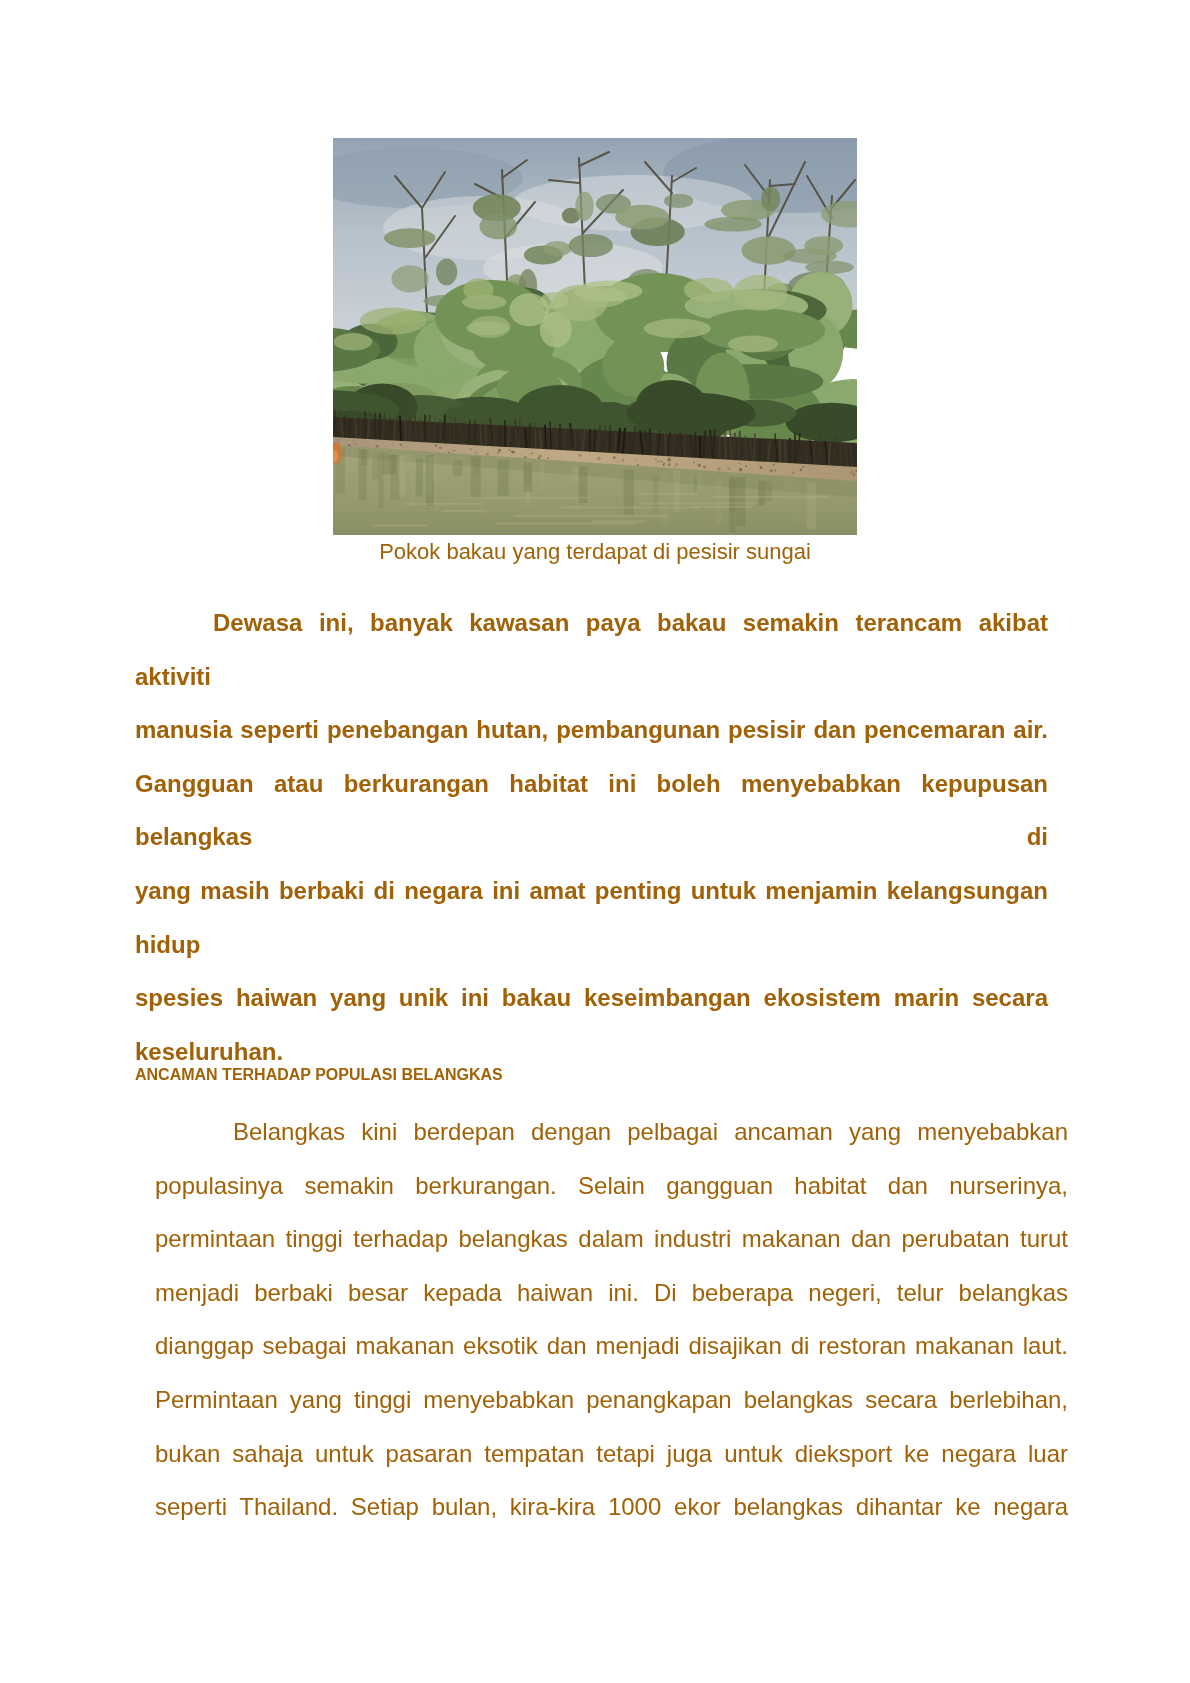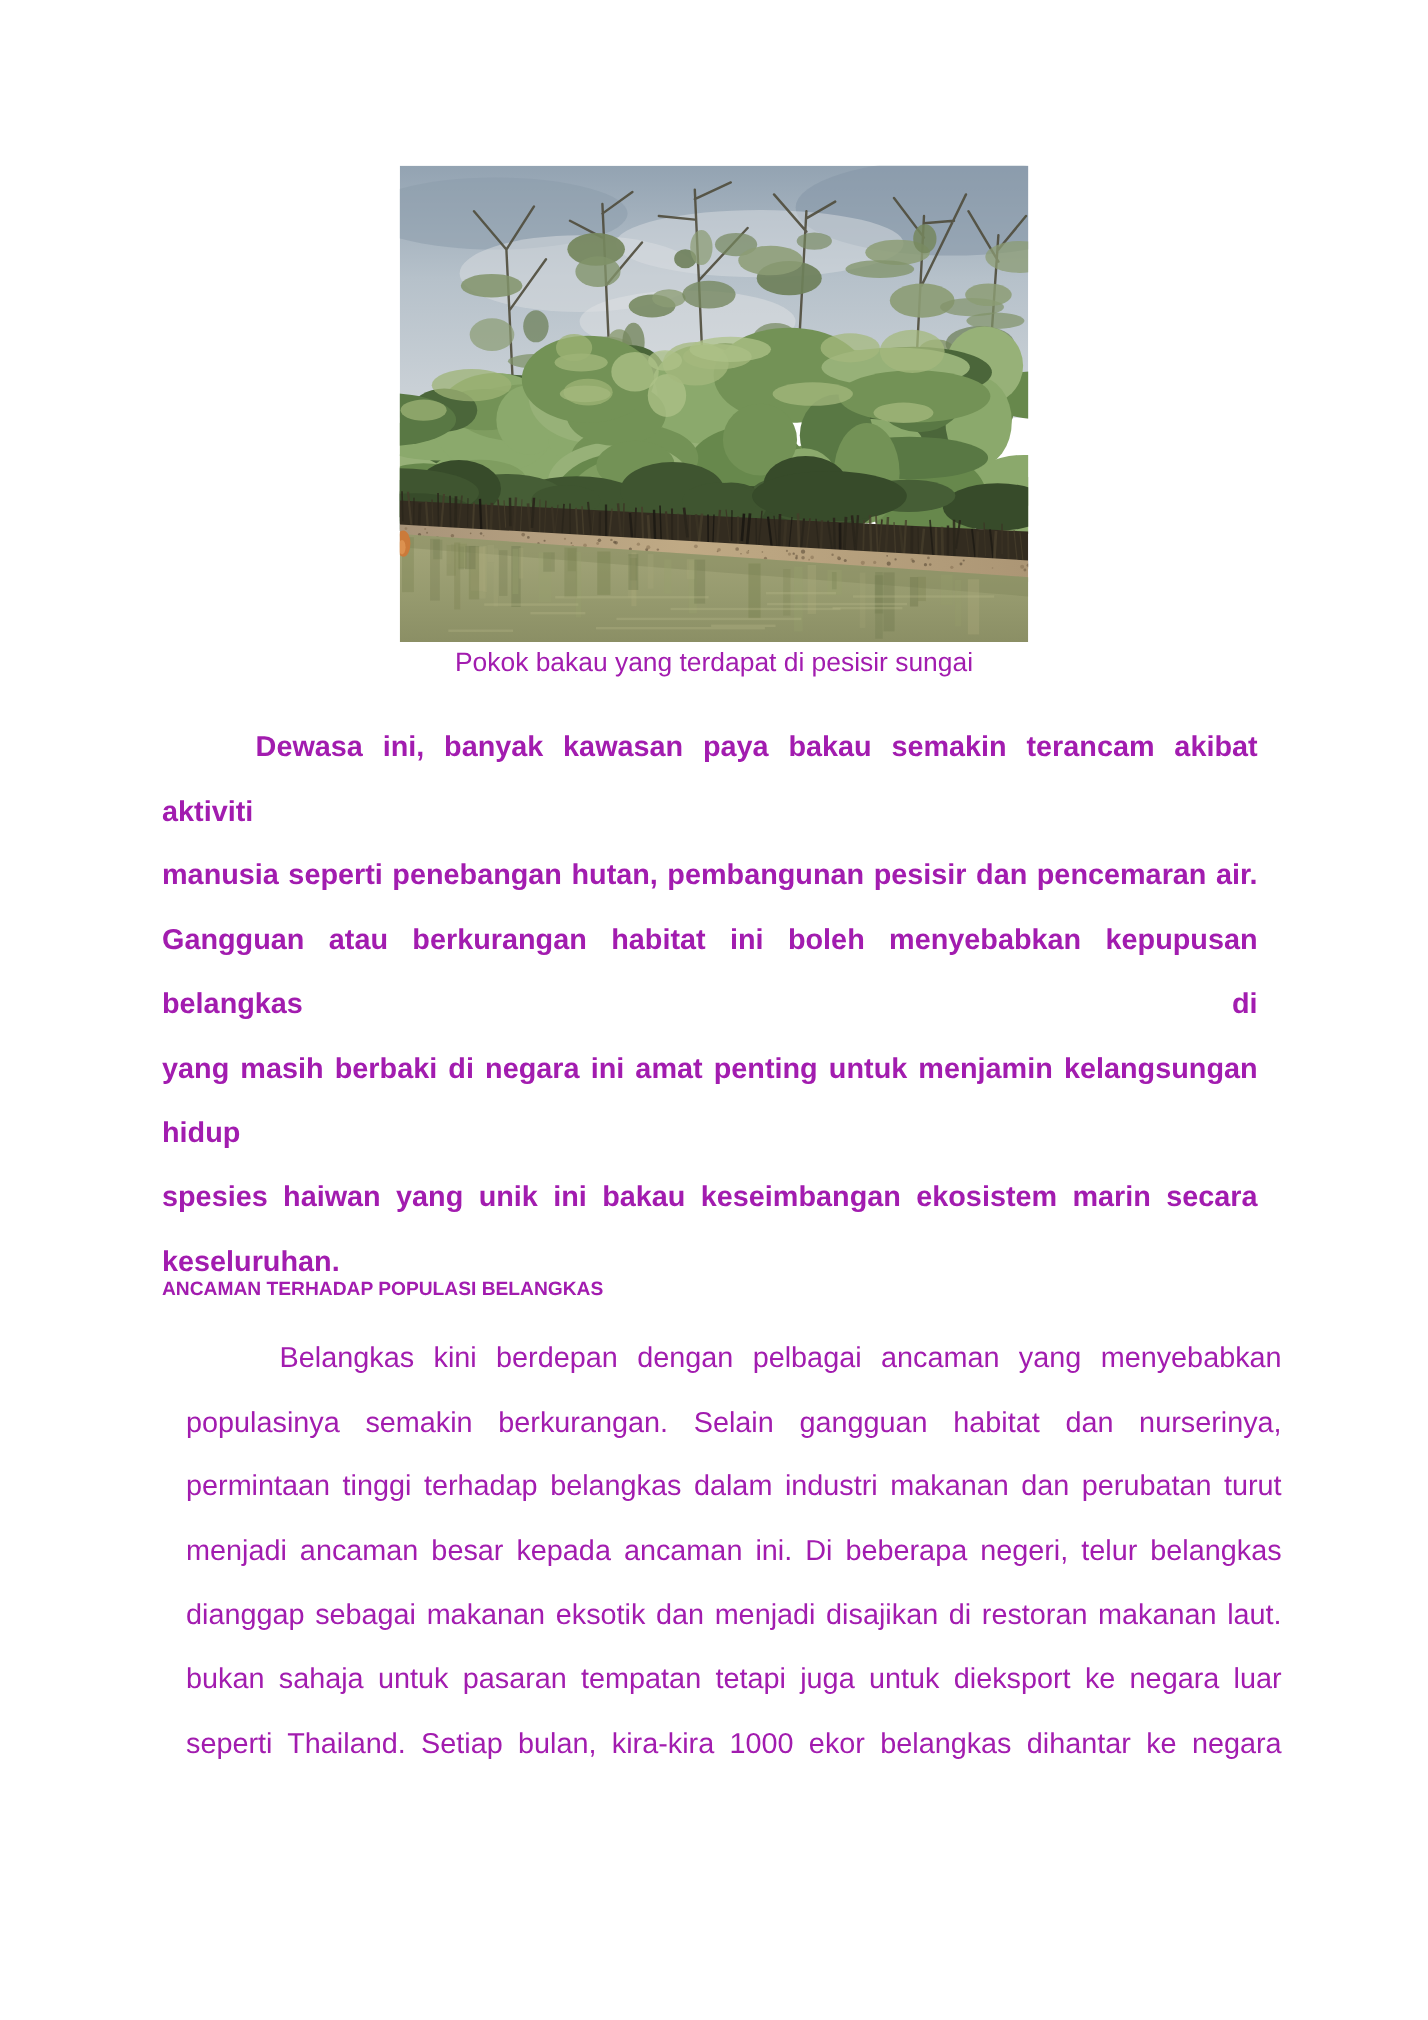--- a/index.html
+++ b/index.html
@@ -1,21 +1,21 @@
 <!DOCTYPE html>
 <html><head>
 <meta charset="utf-8">
 <style>
   html,body{margin:0;padding:0;background:#ffffff;}
   .page{
     position:relative;
     width:1190px;height:1683px;
     background:#ffffff;
     font-family:"Liberation Sans","DejaVu Sans",sans-serif;
-    color:#a21caf;
+    color:#a16207;
     overflow:hidden;
   }
   .photo{
     position:absolute;left:333px;top:138px;
     width:524px;height:397px;overflow:hidden;
   }
   .photo svg{display:block;}
   .caption{
     position:absolute;left:333px;top:538px;width:524px;
     font-size:22px;line-height:28px;text-align:center;
@@ -494,19 +494,20 @@
       <div class="line">spesies haiwan yang unik ini bakau keseimbangan ekosistem marin secara</div>
       <div class="line last">keseluruhan.</div>
     </div>
 
   <h2 class="heading">ANCAMAN TERHADAP POPULASI BELANGKAS</h2>
 
   <div class="para para2">
       <div class="line first">Belangkas kini berdepan dengan pelbagai ancaman yang menyebabkan</div>
       <div class="line">populasinya semakin berkurangan. Selain gangguan habitat dan nurserinya,</div>
       <div class="line">permintaan tinggi terhadap belangkas dalam industri makanan dan perubatan turut</div>
-      <div class="line">menjadi ancaman besar kepada ancaman ini. Di beberapa negeri, telur belangkas</div>
+      <div class="line">menjadi berbaki besar kepada haiwan ini. Di beberapa negeri, telur belangkas</div>
       <div class="line">dianggap sebagai makanan eksotik dan menjadi disajikan di restoran makanan laut.</div>
+      <div class="line">Permintaan yang tinggi menyebabkan penangkapan belangkas secara berlebihan,</div>
       <div class="line">bukan sahaja untuk pasaran tempatan tetapi juga untuk dieksport ke negara luar</div>
       <div class="line">seperti Thailand. Setiap bulan, kira-kira 1000 ekor belangkas dihantar ke negara</div>
     </div>
 
 </div>
 
 </body></html>

